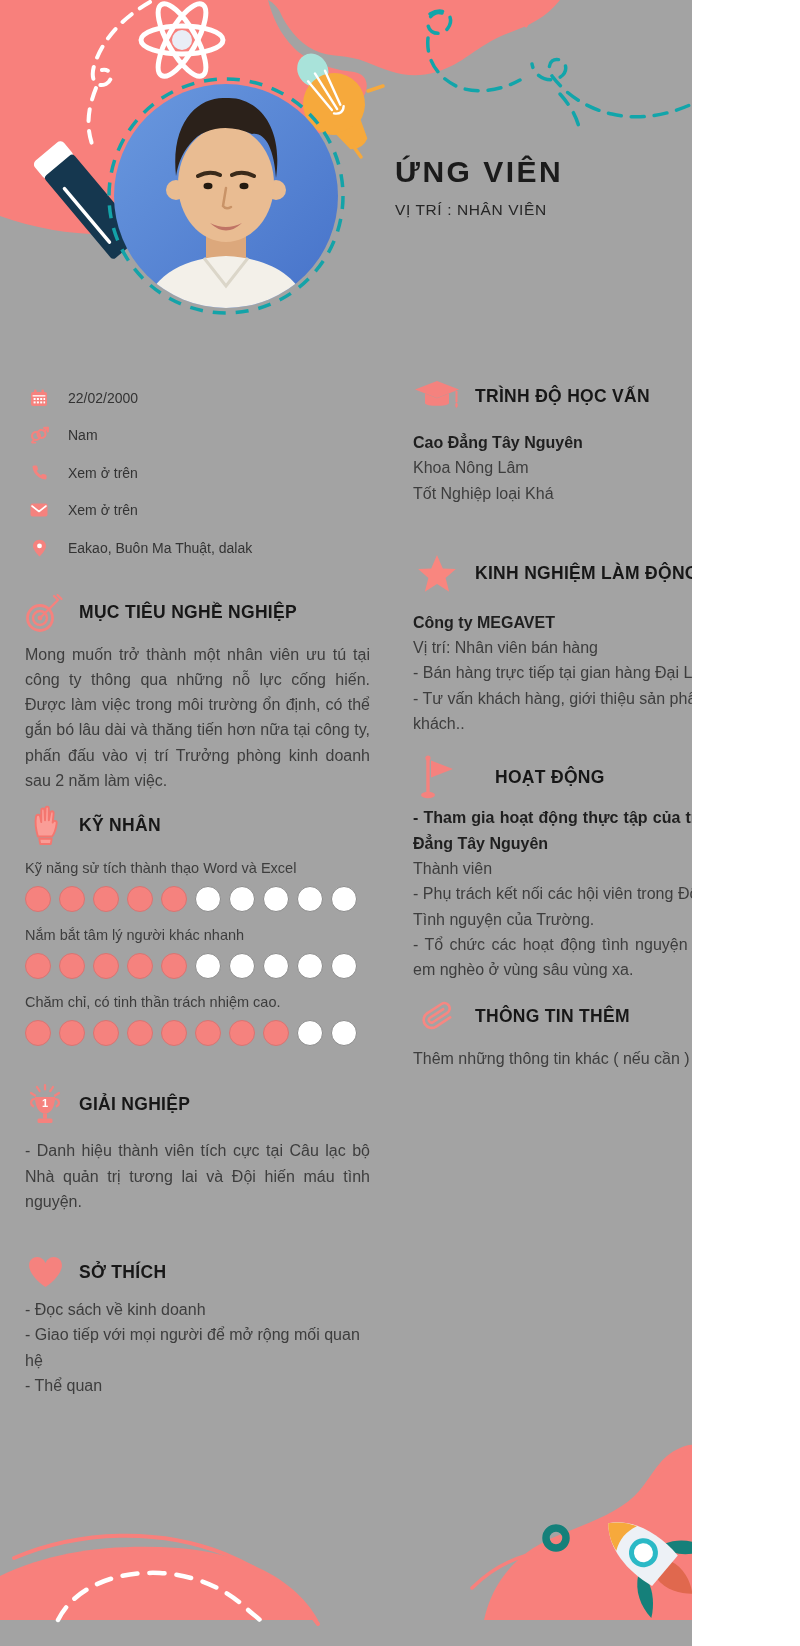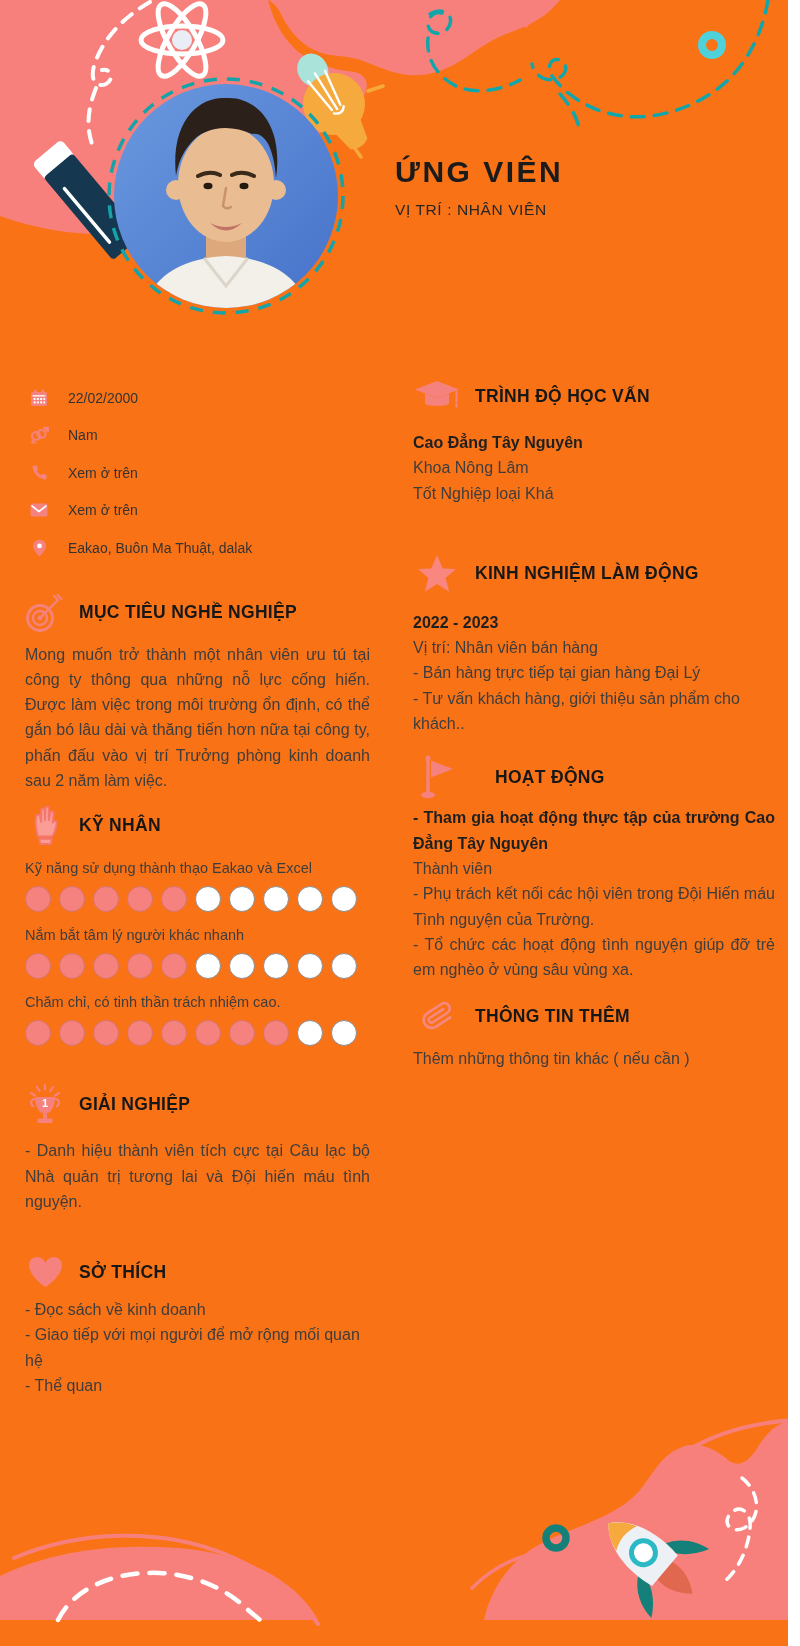--- a/index.html
+++ b/index.html
@@ -1,16 +1,16 @@
 <!DOCTYPE html>
 <html style="--coral: #F5827E; --teal: #12A5AA; --cyan: #4FD1DB; --navy: #15374F; --orange: #F6A93C; --mint: #A9E3DA; --dark-teal: #15807A; --flame: #E0684E;"><head>
 <meta charset="utf-8">
 <style>
   html,body{margin:0;padding:0;background:#ffffff;}
-  .page{position:relative;width:788px;height:1646px;overflow:hidden;background:#f97316;
+  .page{position:relative;width:692px;height:1646px;overflow:hidden;background:#a3a3a3;
         font-family:"Liberation Sans","DejaVu Sans",sans-serif;color:#3a3a3a;}
   svg{display:block;}
   .deco{position:absolute;left:0;z-index:0;}
   .header-deco{top:0;}
   .bottom-deco{top:1326px;}
 
   .photo-wrap{position:absolute;left:102px;top:72px;width:248px;height:248px;z-index:2;}
 
   .title-block{position:absolute;left:395px;top:155px;z-index:3;}
   .cv-name{margin:0;font-size:30px;font-weight:bold;letter-spacing:2.5px;color:#1b1b1b;}
@@ -224,21 +224,21 @@
     <div class="sec-head mt-skill">
       <span class="ico-box">
         <svg width="33" height="40" viewBox="0 0 34 42">
             <path d="M9,33 C7,26 6,18 7,12.5 C7.5,9.5 11,9.5 11.5,12.5 L12.5,18 L12.5,6 C12.5,3 16,3 16,6 L16.5,16 L17,4 C17,1 20.5,1 20.5,4 L20.5,16 L22,8.5 C22.6,5.5 26,6 25.5,9.5 L24.5,18.5 C26,15.5 29.2,16.5 28.7,19.5 C28,24.5 27,29 24,33 Z" fill="#FA9D97" stroke="#F4766F" stroke-width="2" stroke-linejoin="round"></path>
             <path d="M10.5,35.5 L23.5,35.5 L22.5,41 L11.5,41 Z" fill="#FA9D97" stroke="#F4766F" stroke-width="2" stroke-linejoin="round"></path>
           </svg>
       </span>
       <h2>KỸ NHÂN</h2>
     </div>
     <div>
-      <div class="sk-label">Kỹ năng sử dụng thành thạo Eakao và Excel</div>
+      <div class="sk-label">Kỹ năng sử tích thành thạo Word và Excel</div>
       <div class="dots">
           <span class="dot filled"></span>
           <span class="dot filled"></span>
           <span class="dot filled"></span>
           <span class="dot filled"></span>
           <span class="dot filled"></span>
           <span class="dot"></span>
           <span class="dot"></span>
           <span class="dot"></span>
           <span class="dot"></span>
@@ -329,21 +329,21 @@
 
     <div class="sec-head mt-exp">
       <span class="ico-box">
         <svg width="42" height="40" viewBox="0 0 40 38">
             <polygon points="20,1 25.5,13.7 38,14.3 28.2,22.8 31.6,36 20,28.6 8.4,36 11.8,22.8 2,14.3 14.5,13.7" fill="#F9867F"></polygon>
           </svg>
       </span>
       <h2>KINH NGHIỆM LÀM ĐỘNG</h2>
     </div>
     <div class="body-text exp-lines">
-      <div class="b">2022 - 2023</div>
+      <div class="b">Công ty MEGAVET</div>
       <div>Vị trí: Nhân viên bán hàng</div>
       <div>- Bán hàng trực tiếp tại gian hàng Đại Lý</div>
       <div>- Tư vấn khách hàng, giới thiệu sản phẩm cho khách..</div>
     </div>
 
     <div class="sec-head mt-act">
       <span class="ico-box">
         <svg width="34" height="46" viewBox="0 0 34 46">
             <circle cx="8" cy="4" r="2.6" fill="#F5827E"></circle>
             <line x1="8" y1="5" x2="8" y2="38" stroke="#F5827E" stroke-width="3.4" stroke-linecap="round"></line>

